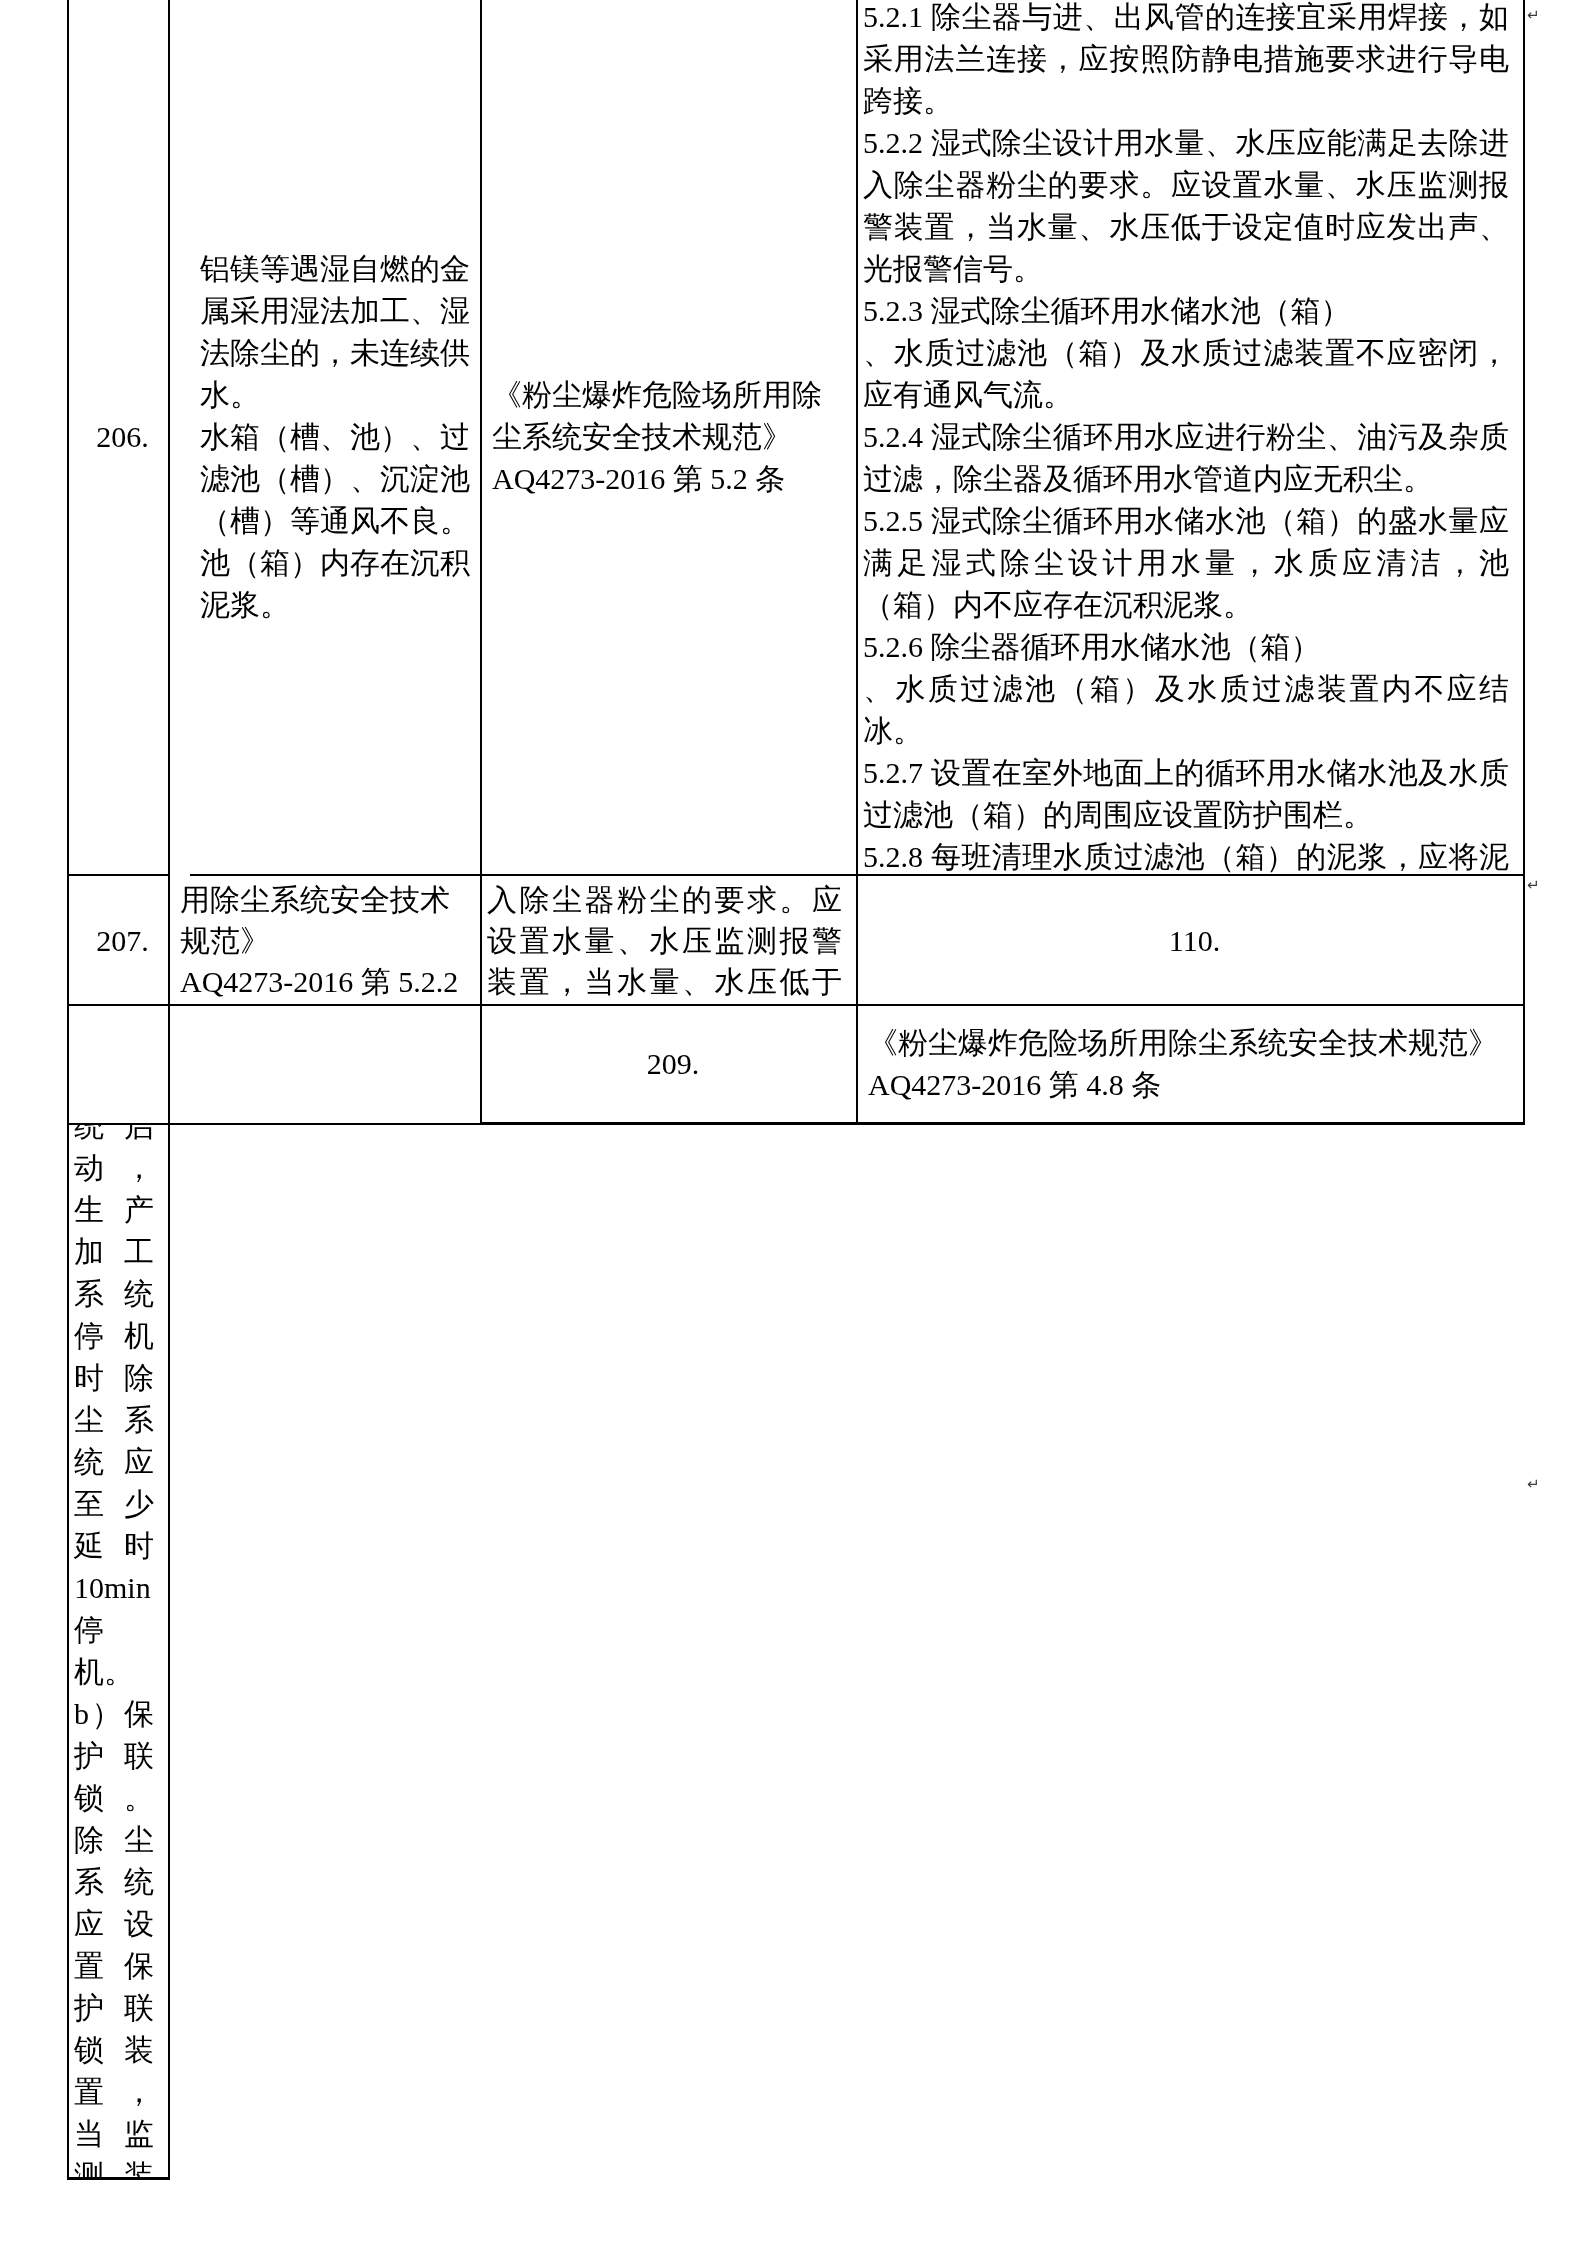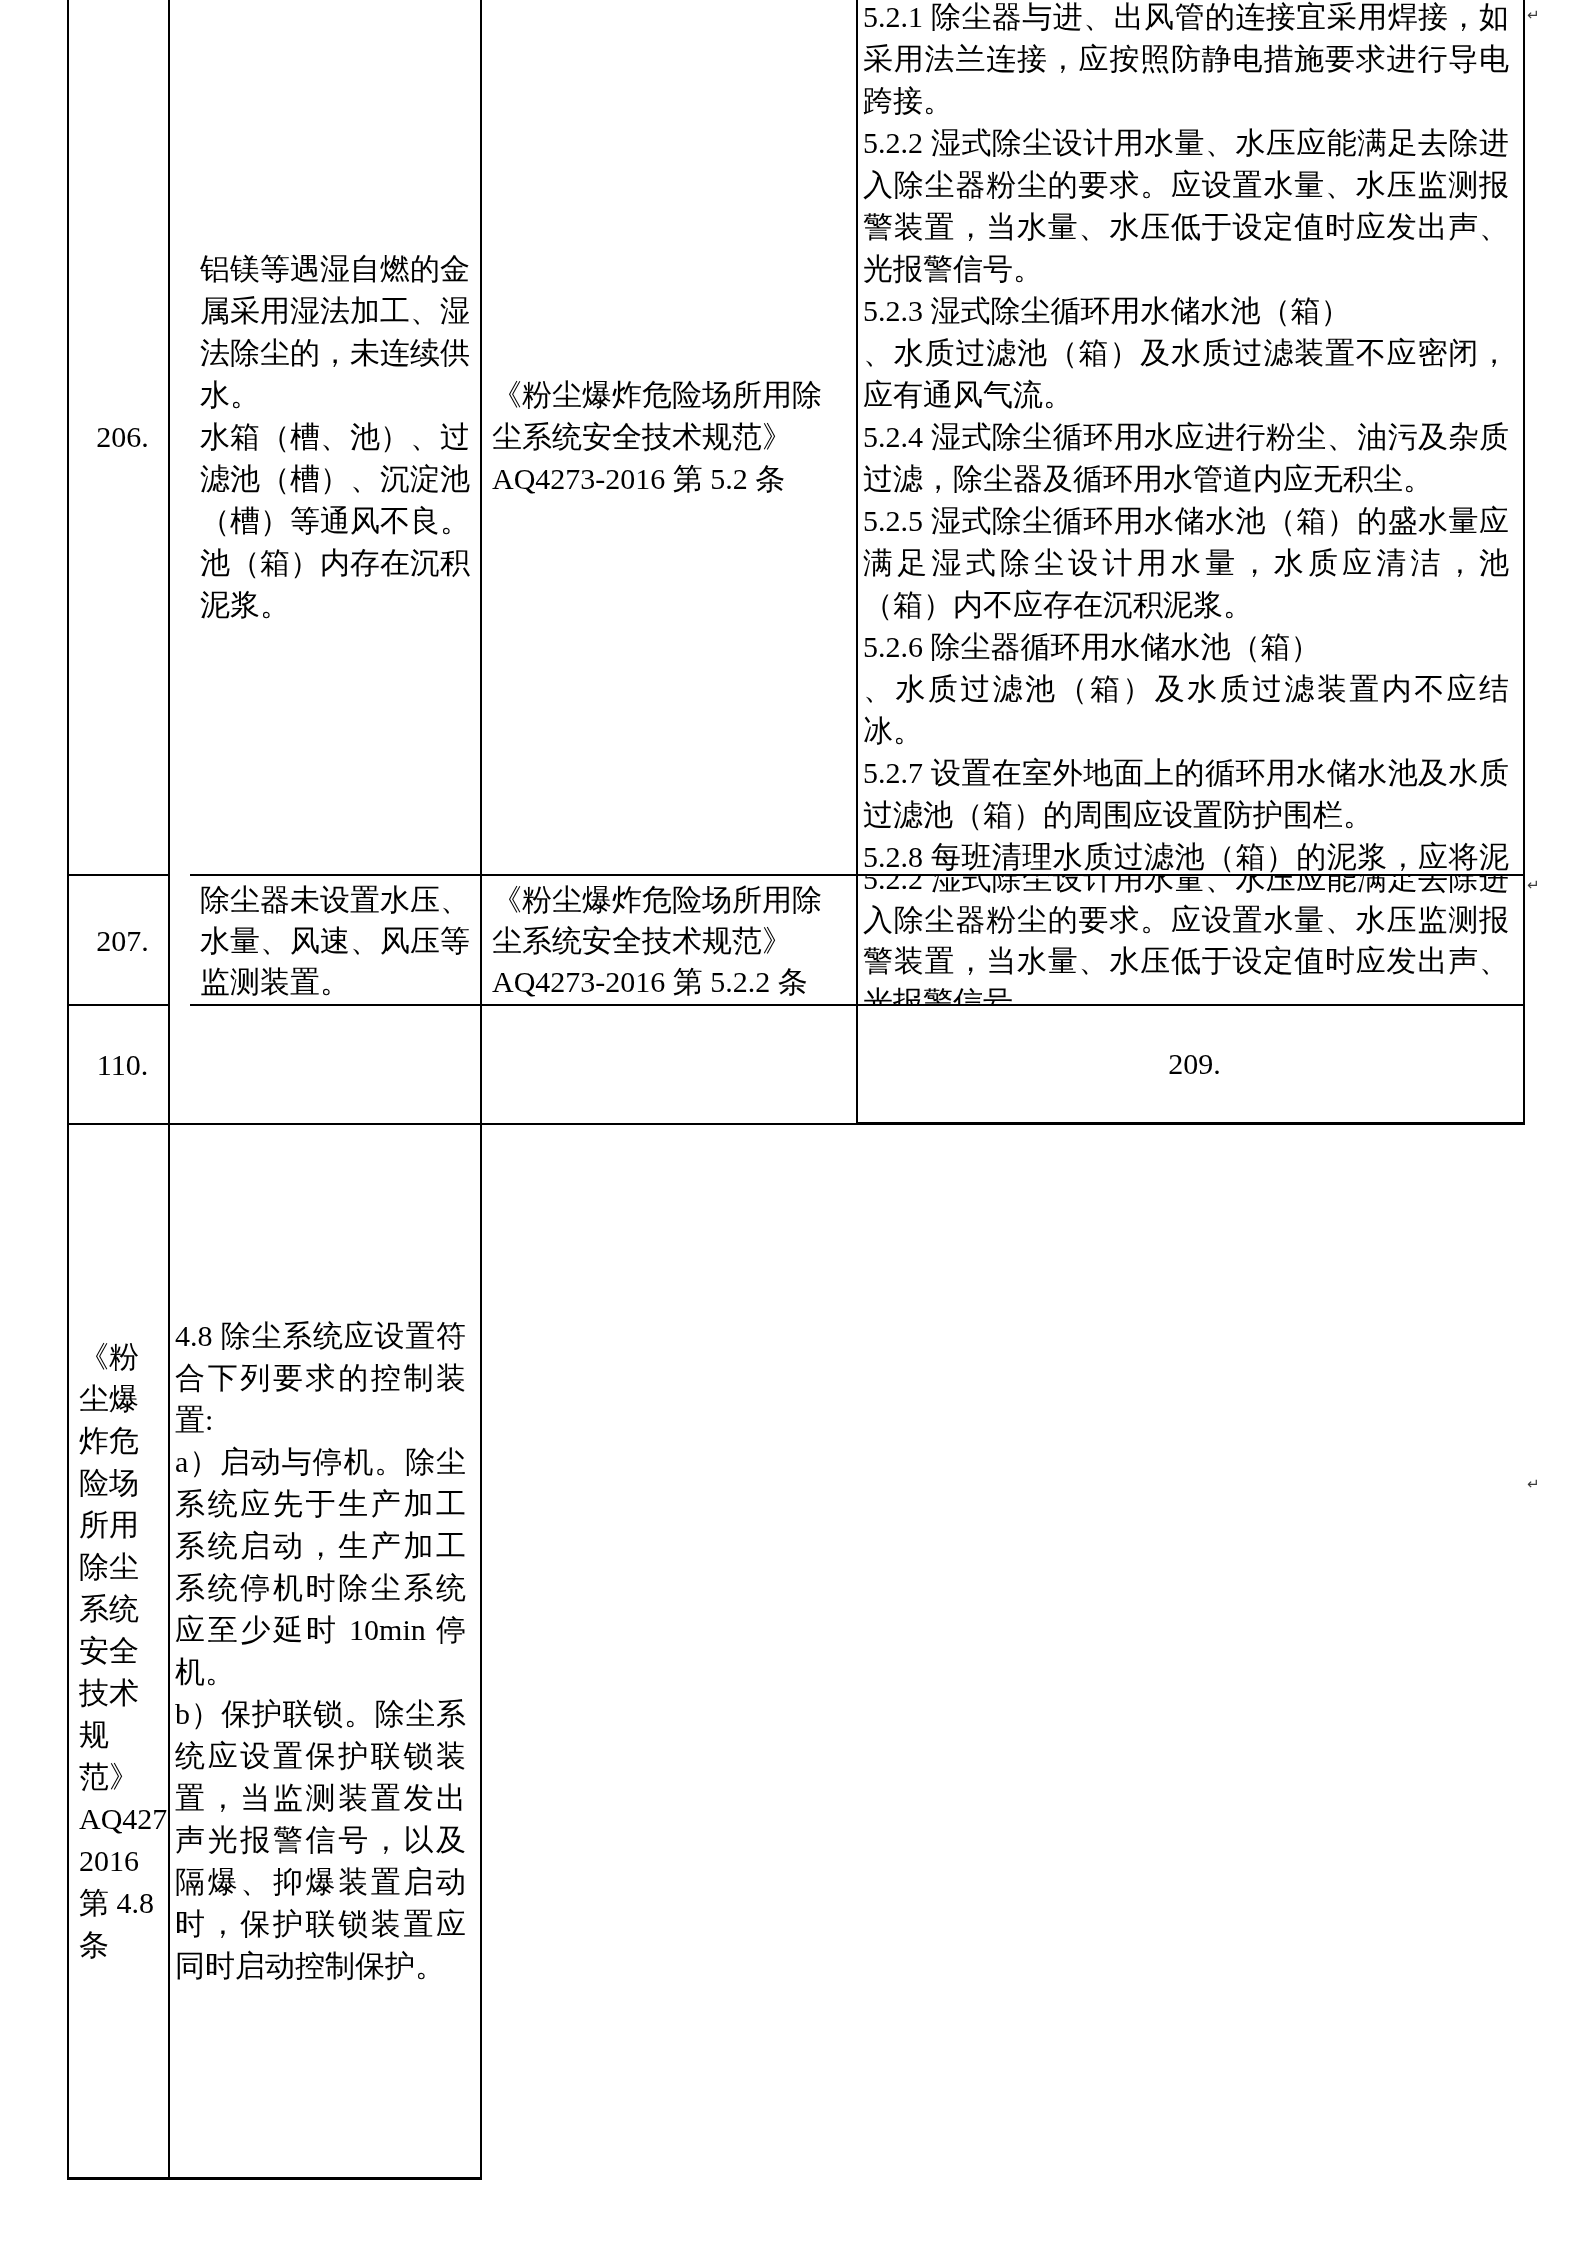--- a/index.html
+++ b/index.html
@@ -84,23 +84,20 @@
 5.2.5 湿式除尘循环用水储水池（箱）的盛水量应满足湿式除尘设计用水量，水质应清洁，池（箱）内不应存在沉积泥浆。
 5.2.6 除尘器循环用水储水池（箱）
 、水质过滤池（箱）及水质过滤装置内不应结冰。
 5.2.7 设置在室外地面上的循环用水储水池及水质过滤池（箱）的周围应设置防护围栏。
 5.2.8 每班清理水质过滤池（箱）的泥浆，应将泥浆及废水及时进行无害化处理。</div>
   </div>
 
   <div class="cell r2 c1">
     <div class="txt">207.</div>
   </div>
-  <div class="cell r2 c2">
-    <div class="txt">除尘器未设置水压、水量、风速、风压等监测装置。</div>
-  </div>
   <div class="cell r2 c3">
     <div class="txt">《粉尘爆炸危险场所用除尘系统安全技术规范》
 AQ4273-2016 第 5.2.2 条</div>
   </div>
   <div class="cell r2 c4">
     <div class="txt">5.2.2 湿式除尘设计用水量、水压应能满足去除进入除尘器粉尘的要求。应设置水量、水压监测报警装置，当水量、水压低于设定值时应发出声、光报警信号。</div>
   </div>
 
   <div class="cell r3 c1">
     <div class="txt">110.</div>

